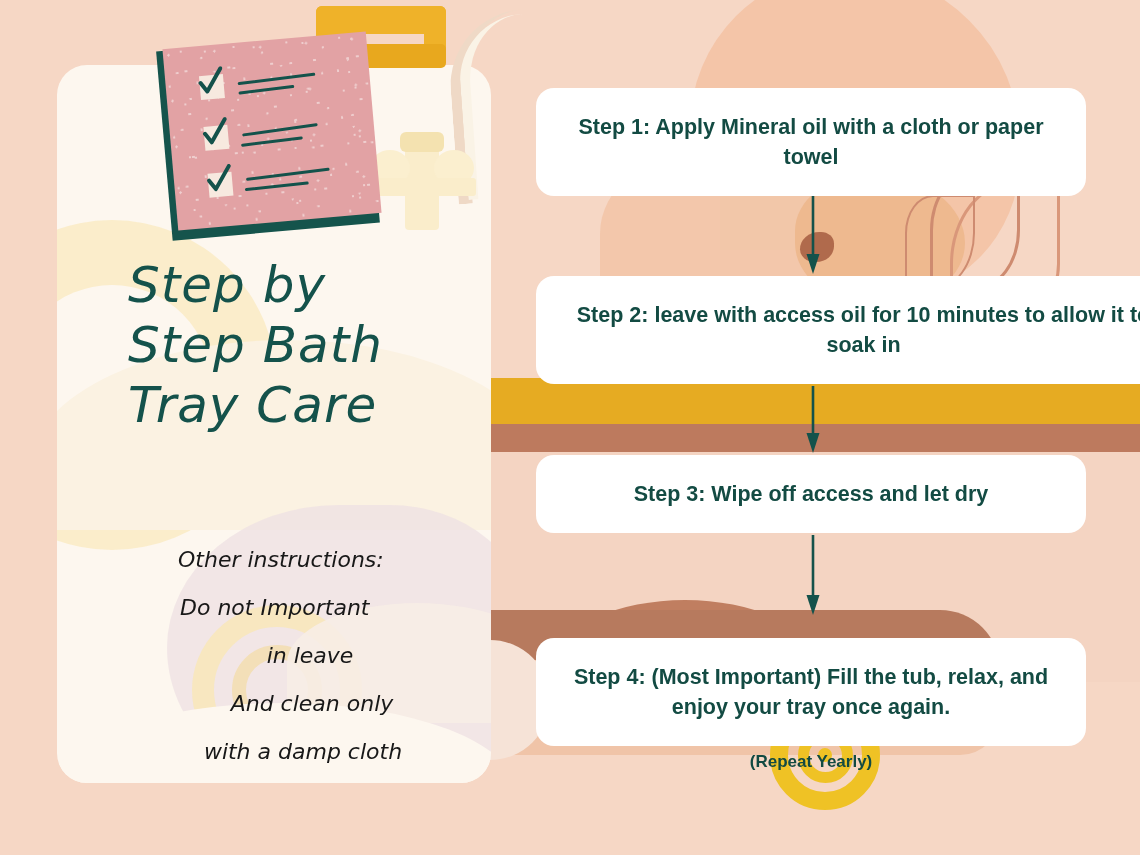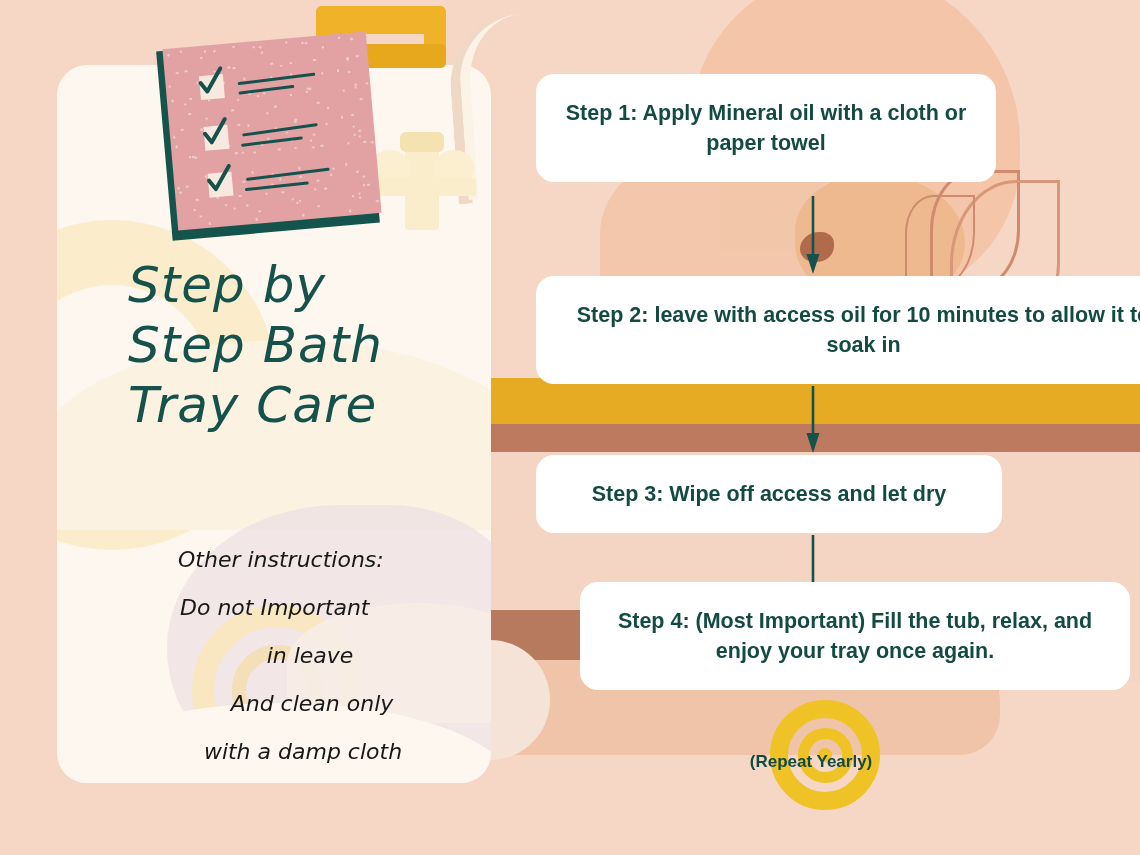--- a/index.html
+++ b/index.html
@@ -354,24 +354,24 @@
     font-family:"Liberation Sans", sans-serif;
     font-weight:bold;
     font-size:21.5px;
     line-height:30px;
     text-align:center;
     display:flex;
     align-items:center;
     justify-content:center;
     padding:0 28px;
   }
-  #step-card-1 { left:536px; top:74px;  width:460px; height:108px; }
+  #step-card-1 { left:536px; top:88px;  width:550px; height:108px; }
   #step-card-2 { left:536px; top:276px; width:655px; height:108px; }
-  #step-card-3 { left:536px; top:455px; width:466px; height:78px;  }
-  #step-card-4 { left:536px; top:582px; width:550px; height:108px;margin-left:44px; }
+  #step-card-3 { left:536px; top:455px; width:550px; height:78px;  }
+  #step-card-4 { left:536px; top:638px; width:550px; height:108px; }
 
   .arrow {
     position:absolute;
     left:806px;
     width:14px;
     color:#14524B;
   }
   .arrow svg { display:block; }
   #arrow-1 { top:196px; height:78px; }
   #arrow-2 { top:386px; height:67px; }

